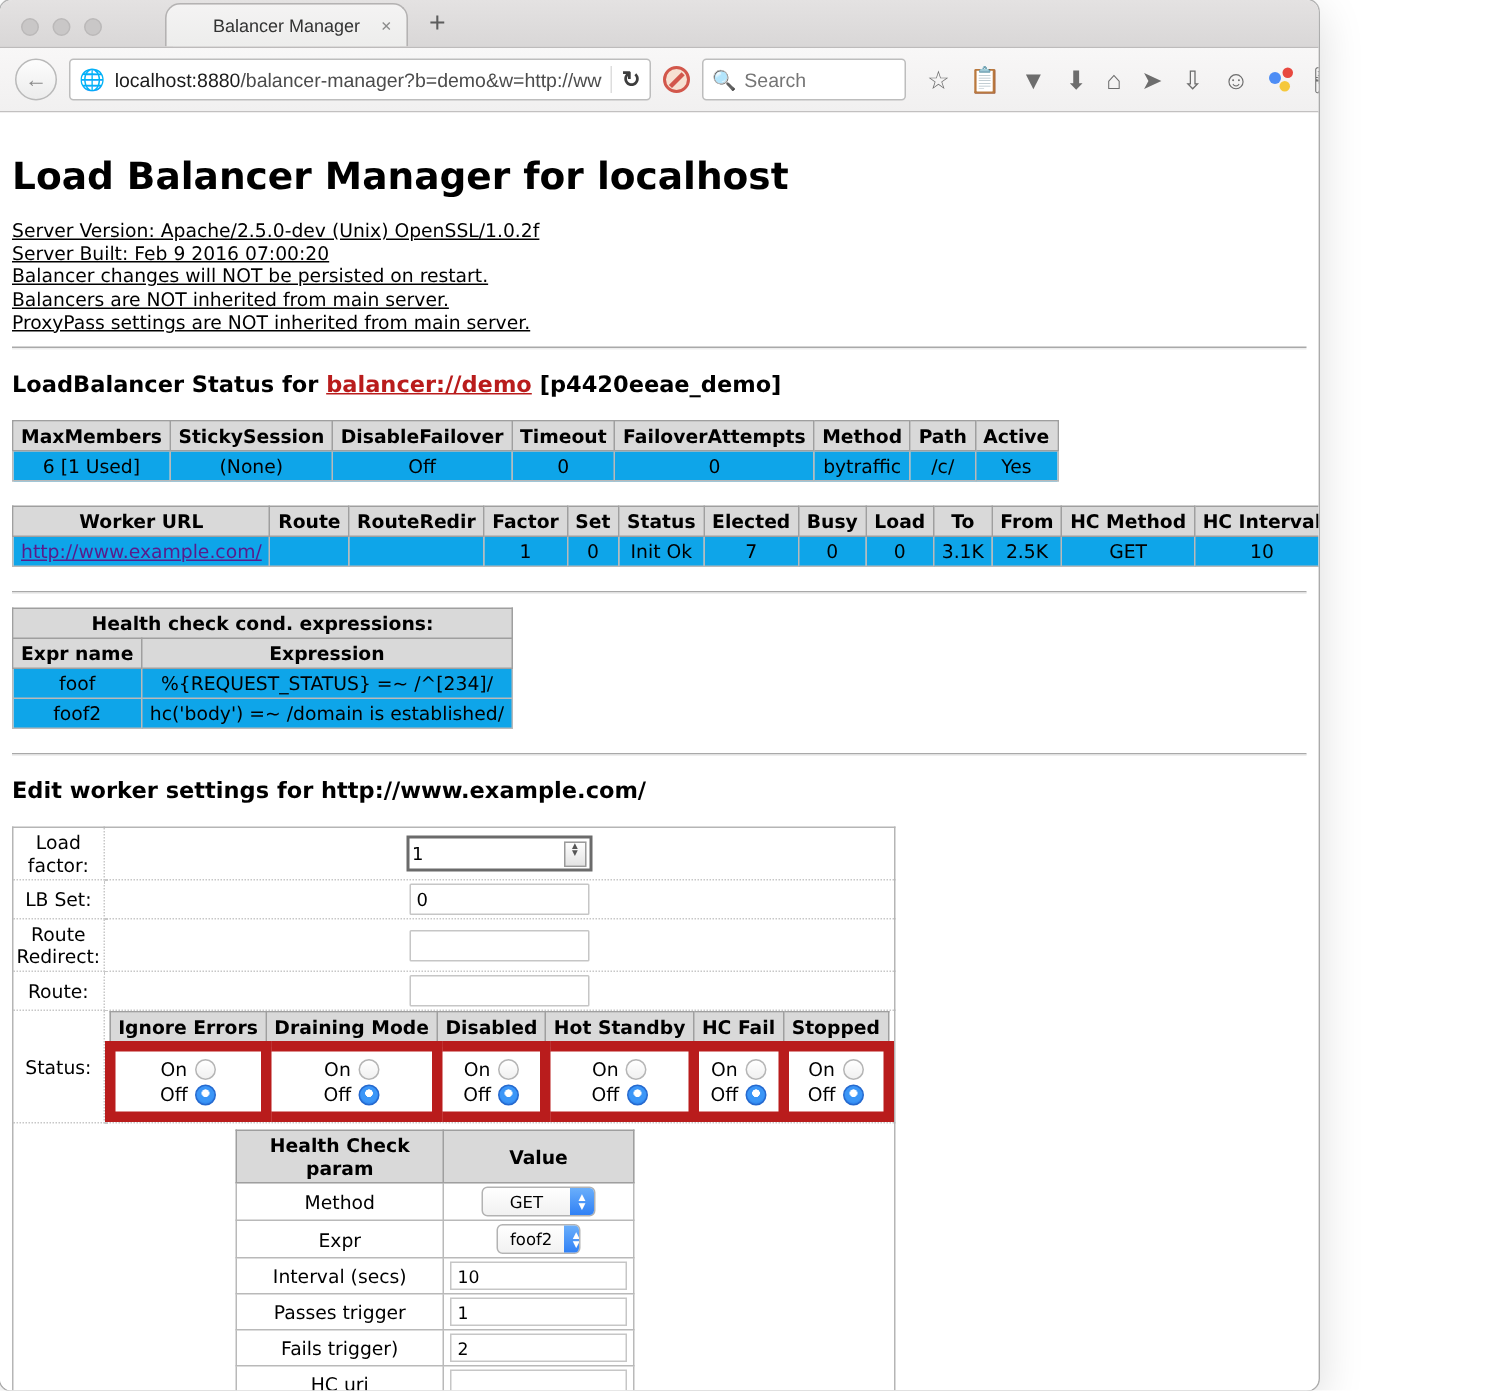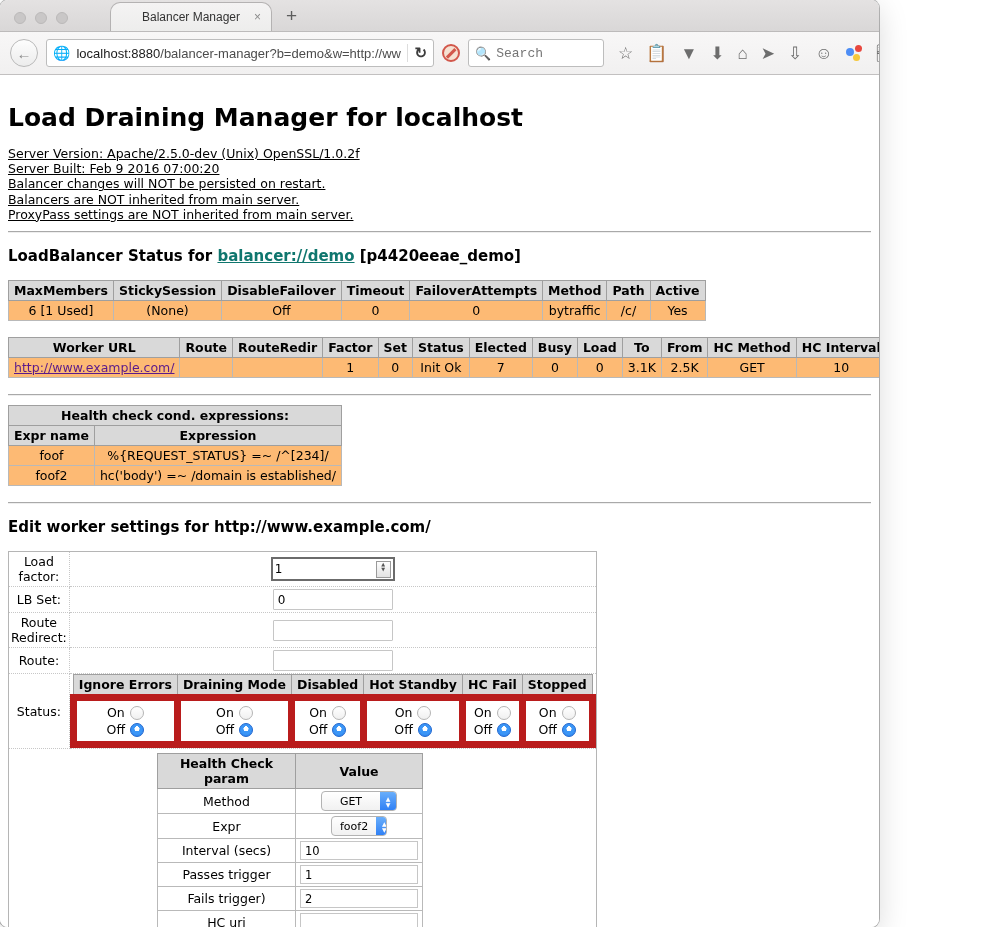--- a/index.html
+++ b/index.html
@@ -33,46 +33,46 @@
   .urltext { font-size:13px; white-space:nowrap; overflow:hidden; flex:1; }
   .urltext .host { color:#1b1b1b; }
   .urltext .path { color:#4c4c4c; }
   .url-sep { width:1px; height:18px; background:#ddd; flex:none; }
   .reload { color:#3d3d3d; font-size:15px; font-weight:bold; flex:none; }
   .blockicon { width:18px; height:18px; border-radius:50%; border:2px solid #d2574b; position:relative; flex:none; background:#f6e1d2; }
   .blockicon::before { content:""; position:absolute; left:1px; top:6px; width:12px; height:2.5px; background:#d2574b; transform:rotate(-45deg); }
   .searchbox { width:136px; height:28px; background:#fff; border:1px solid #bdbdbd; border-radius:3px;
                display:flex; align-items:center; padding:0 6px; gap:5px; flex:none; }
   .searchbox .mag { color:#8b8b8b; font-size:13px; }
-  .searchbox input { border:none; outline:none; width:90px; font-size:13px; color:#4d7c0f; font-family:Liberation Mono, monospace; background:transparent; }
+  .searchbox input { border:none; outline:none; width:90px; font-size:13px; color:#4d7c0f; font-family:Liberation Sans, sans-serif; background:transparent; }
   .tool-icons { display:flex; align-items:center; gap:13px; margin-left:6px; color:#6d6d6d; }
   .ticon { font-size:17px; color:#6d6d6d; line-height:1; }
   .dots3 { display:inline-block; position:relative; width:16px; height:16px; }
   .dots3 i { position:absolute; border-radius:50%; width:8px; height:8px; }
   .dots3 .d1 { background:#4d8df5; left:0; top:3px; }
   .dots3 .d2 { background:#e8483f; right:0; top:0; width:7px; height:7px; }
   .dots3 .d3 { background:#f5c83c; right:2px; bottom:0; width:7px; height:7px; }
   .caret { font-size:9px; color:#8a8a8a; }
   .navsep { width:1px; height:24px; background:#cfcfcf; margin:0 2px; }
   .hamburger { font-size:20px; color:#6d6d6d; letter-spacing:0; }
   .gridicon { font-size:18px; color:#6d6d6d; }
 
   
   .content { flex:1; background:#fff; padding:8px 8px 0 8px; overflow:hidden;
              font-family:"DejaVu Sans", sans-serif; color:#000; }
   h1.pgtitle { font-size:25px; font-weight:bold; margin:20px 0 14px 0; font-family:"DejaVu Sans",sans-serif; }
   .infoline { font-size:12.5px; line-height:15.2px;text-decoration:underline; }
   hr.rule { border:none; height:2px; border-top:1px solid #a9a9a9; border-bottom:1px solid #eee; margin:9px 0; }
   h3.sect { font-size:15px; font-weight:bold; margin:14px 0 15px 0; }
-  a.vlink { color:#0f766e; font-weight:bold; }
+  a.vlink { color:#b91c1c; font-weight:bold; }
   a.wlink { color:#5a1a8b; font-weight:normal; }
 
   table.grid { border-collapse:collapse; font-size:12.5px; margin-bottom:16px; }
   table.grid th { background:#d9d9d9; font-weight:bold; border:1px solid #9f9f9f; padding:2px 5px; text-align:center; white-space:nowrap; }
-  table.grid td { border:1px solid #b9b9b9; padding:2px 5px; text-align:center; white-space:nowrap; background:#fdba74; }
+  table.grid td { border:1px solid #b9b9b9; padding:2px 5px; text-align:center; white-space:nowrap; background:#0ea5e9; }
   table.worker { width:100%; }
   table.worker td.urlcell { text-align:left; }
 
   
   table.formtable { border-collapse:collapse; width:565px; font-size:12.5px; border:1px solid #b5b5b5; margin-top:2px; }
   table.formtable > tbody > tr > td { border:1px dotted #c7c7c7; padding:2px; }
   td.flabel { width:97px; text-align:center; }
   td.fctrl  { text-align:center; }
   input.txt { width:120px; height:21px; border:1px solid #c6c6c6; border-radius:1px; font-size:12px; padding:1px 4px;
               font-family:"DejaVu Sans",sans-serif; color:#000; }
@@ -153,21 +153,21 @@
       <span class="ticon">🛣</span>
       <span class="caret">▾</span>
       <span class="navsep"></span>
       <span class="hamburger">☰</span>
       <span class="gridicon">▦</span>
     </div>
   </div>
 
   <div class="content">
 
-    <h1 class="pgtitle">Load Draining Manager for localhost</h1>
+    <h1 class="pgtitle">Load Balancer Manager for localhost</h1>
 
     <div>
       <div class="infoline">Server Version: Apache/2.5.0-dev (Unix) OpenSSL/1.0.2f</div>
       <div class="infoline">Server Built: Feb 9 2016 07:00:20</div>
       <div class="infoline">Balancer changes will NOT be persisted on restart.</div>
       <div class="infoline">Balancers are NOT inherited from main server.</div>
       <div class="infoline">ProxyPass settings are NOT inherited from main server.</div>
     </div>
 
     <hr class="rule">

